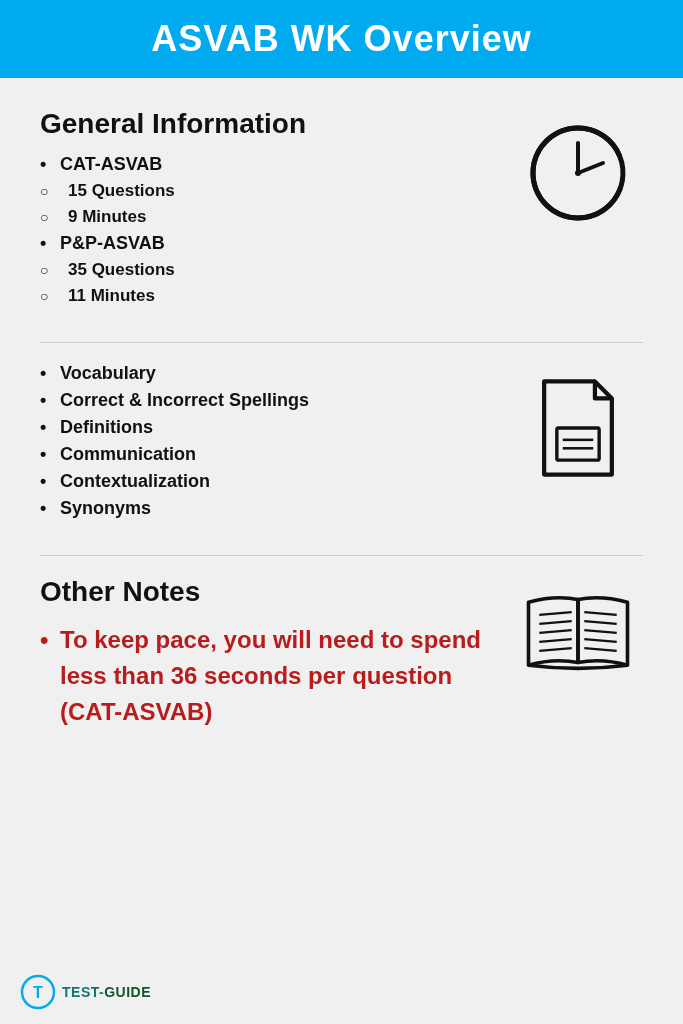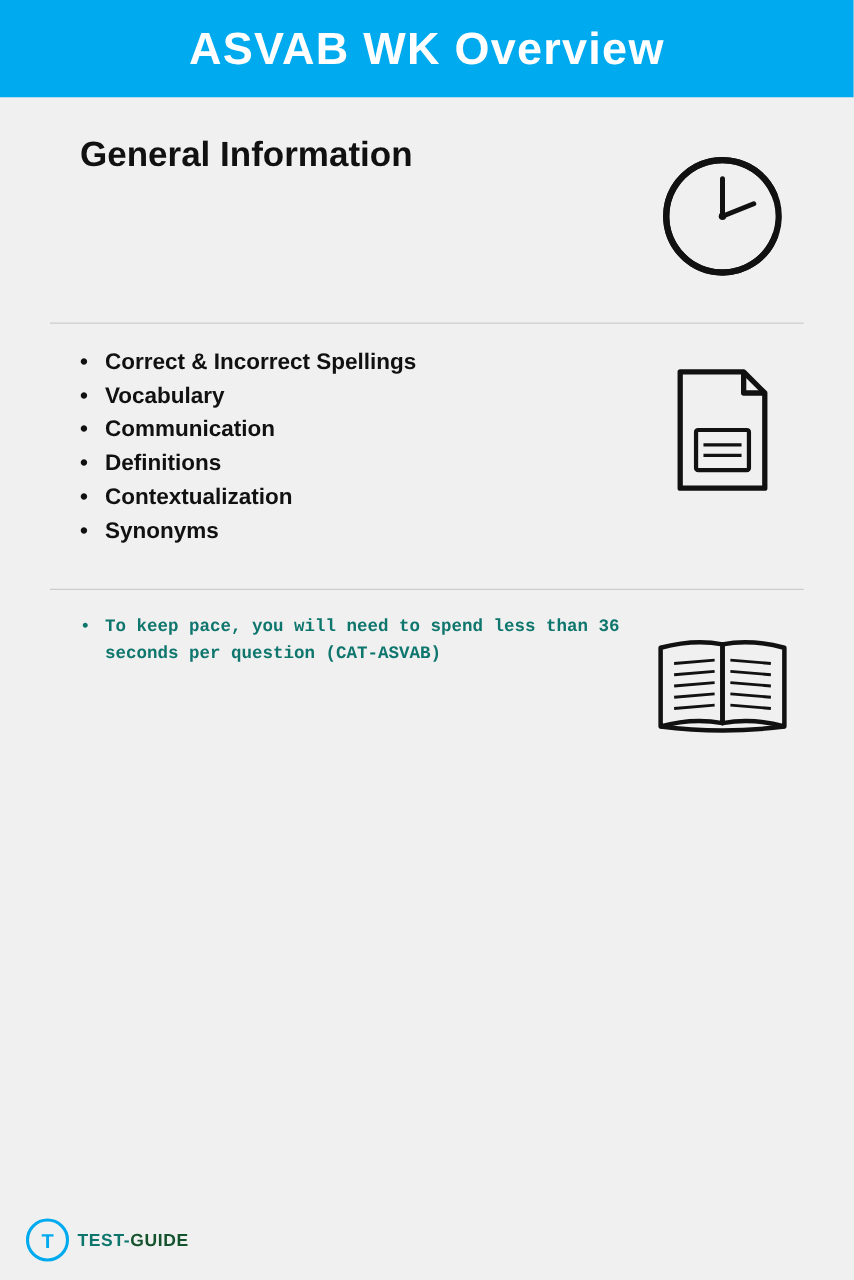--- a/index.html
+++ b/index.html
@@ -49,21 +49,20 @@
     }
 
     .section-with-icon {
       display: flex;
       align-items: flex-start;
       justify-content: space-between;
     }
 
     .section-text {
       flex: 1;
-      margin-left: 24px;
     }
 
     .section-icon {
       width: 130px;
       display: flex;
       align-items: center;
       justify-content: center;
       flex-shrink: 0;
       margin-top: 10px;
     }
@@ -152,27 +151,26 @@
       font-weight: 700;
       color: #333;
       letter-spacing: 0.5px;
     }
 
     .footer-text span {
       color: #14532d;
     }
 
     .note-text {
-      font-size: 14px;
-      font-weight: 700;
-      color: #0f766e;
+      font-size: 24px;
+      font-weight: 700;
+      color: #b91c1c;
       line-height: 1.5;
       padding-left: 20px;
       position: relative;
-      font-family: Liberation Mono, monospace;
     }
 
     .note-text::before {
       content: "•";
       position: absolute;
       left: 0;
     }
   </style>
 </head>
 <body>
@@ -180,20 +178,32 @@
 <div class="header">
   <h1>ASVAB WK Overview</h1>
 </div>
 
 <div class="content">
 
   <div class="section">
     <div class="section-with-icon">
       <div class="section-text">
         <div class="section-title">General Information</div>
+        <ul>
+          <li>CAT-ASVAB</li>
+          <ul class="sub-list">
+            <li>15 Questions</li>
+            <li>9 Minutes</li>
+          </ul>
+          <li>P&amp;P-ASVAB</li>
+          <ul class="sub-list">
+            <li>35 Questions</li>
+            <li>11 Minutes</li>
+          </ul>
+        </ul>
       </div>
       <div class="section-icon clock-icon">
         <svg viewBox="0 0 110 110" fill="none" xmlns="http://www.w3.org/2000/svg">
 
           <path d="M55 10 A45 45 0 1 1 54.9 10" stroke="#111" stroke-width="5" fill="none" stroke-linecap="round"></path>
           <circle cx="55" cy="55" r="45" stroke="#111" stroke-width="5" fill="none" stroke-dasharray="250 35" stroke-dashoffset="-15"></circle>
 
           <line x1="55" y1="55" x2="55" y2="25" stroke="#111" stroke-width="4" stroke-linecap="round"></line>
           <line x1="55" y1="55" x2="80" y2="45" stroke="#111" stroke-width="4" stroke-linecap="round"></line>
 
@@ -202,24 +212,24 @@
       </div>
     </div>
   </div>
 
   <hr class="divider">
 
   <div class="section">
     <div class="section-with-icon">
       <div class="section-text">
         <ul>
+          <li>Vocabulary</li>
           <li>Correct &amp; Incorrect Spellings</li>
-          <li>Vocabulary</li>
+          <li>Definitions</li>
           <li>Communication</li>
-          <li>Definitions</li>
           <li>Contextualization</li>
           <li>Synonyms</li>
         </ul>
       </div>
       <div class="section-icon doc-icon">
         <svg viewBox="0 0 110 130" fill="none" xmlns="http://www.w3.org/2000/svg">
 
           <path d="M15 10 L75 10 L95 30 L95 120 L15 120 Z" stroke="#111" stroke-width="5" fill="none" stroke-linejoin="round"></path>
 
           <path d="M75 10 L75 30 L95 30" stroke="#111" stroke-width="5" fill="none" stroke-linejoin="round"></path>
@@ -231,20 +241,21 @@
         </svg>
       </div>
     </div>
   </div>
 
   <hr class="divider">
 
   <div class="section">
     <div class="section-with-icon">
       <div class="section-text">
+        <div class="section-title">Other Notes</div>
         <div class="note-text">To keep pace, you will need to spend less than 36 seconds per question (CAT-ASVAB)</div>
       </div>
       <div class="section-icon book-icon">
         <svg viewBox="0 0 130 100" fill="none" xmlns="http://www.w3.org/2000/svg">
 
           <path d="M65 15 Q40 10 10 18 L10 88 Q38 80 65 85 Z" stroke="#111" stroke-width="4" fill="none" stroke-linejoin="round"></path>
 
           <path d="M65 15 Q90 10 120 18 L120 88 Q92 80 65 85 Z" stroke="#111" stroke-width="4" fill="none" stroke-linejoin="round"></path>
 
           <line x1="65" y1="15" x2="65" y2="85" stroke="#111" stroke-width="3"></line>

